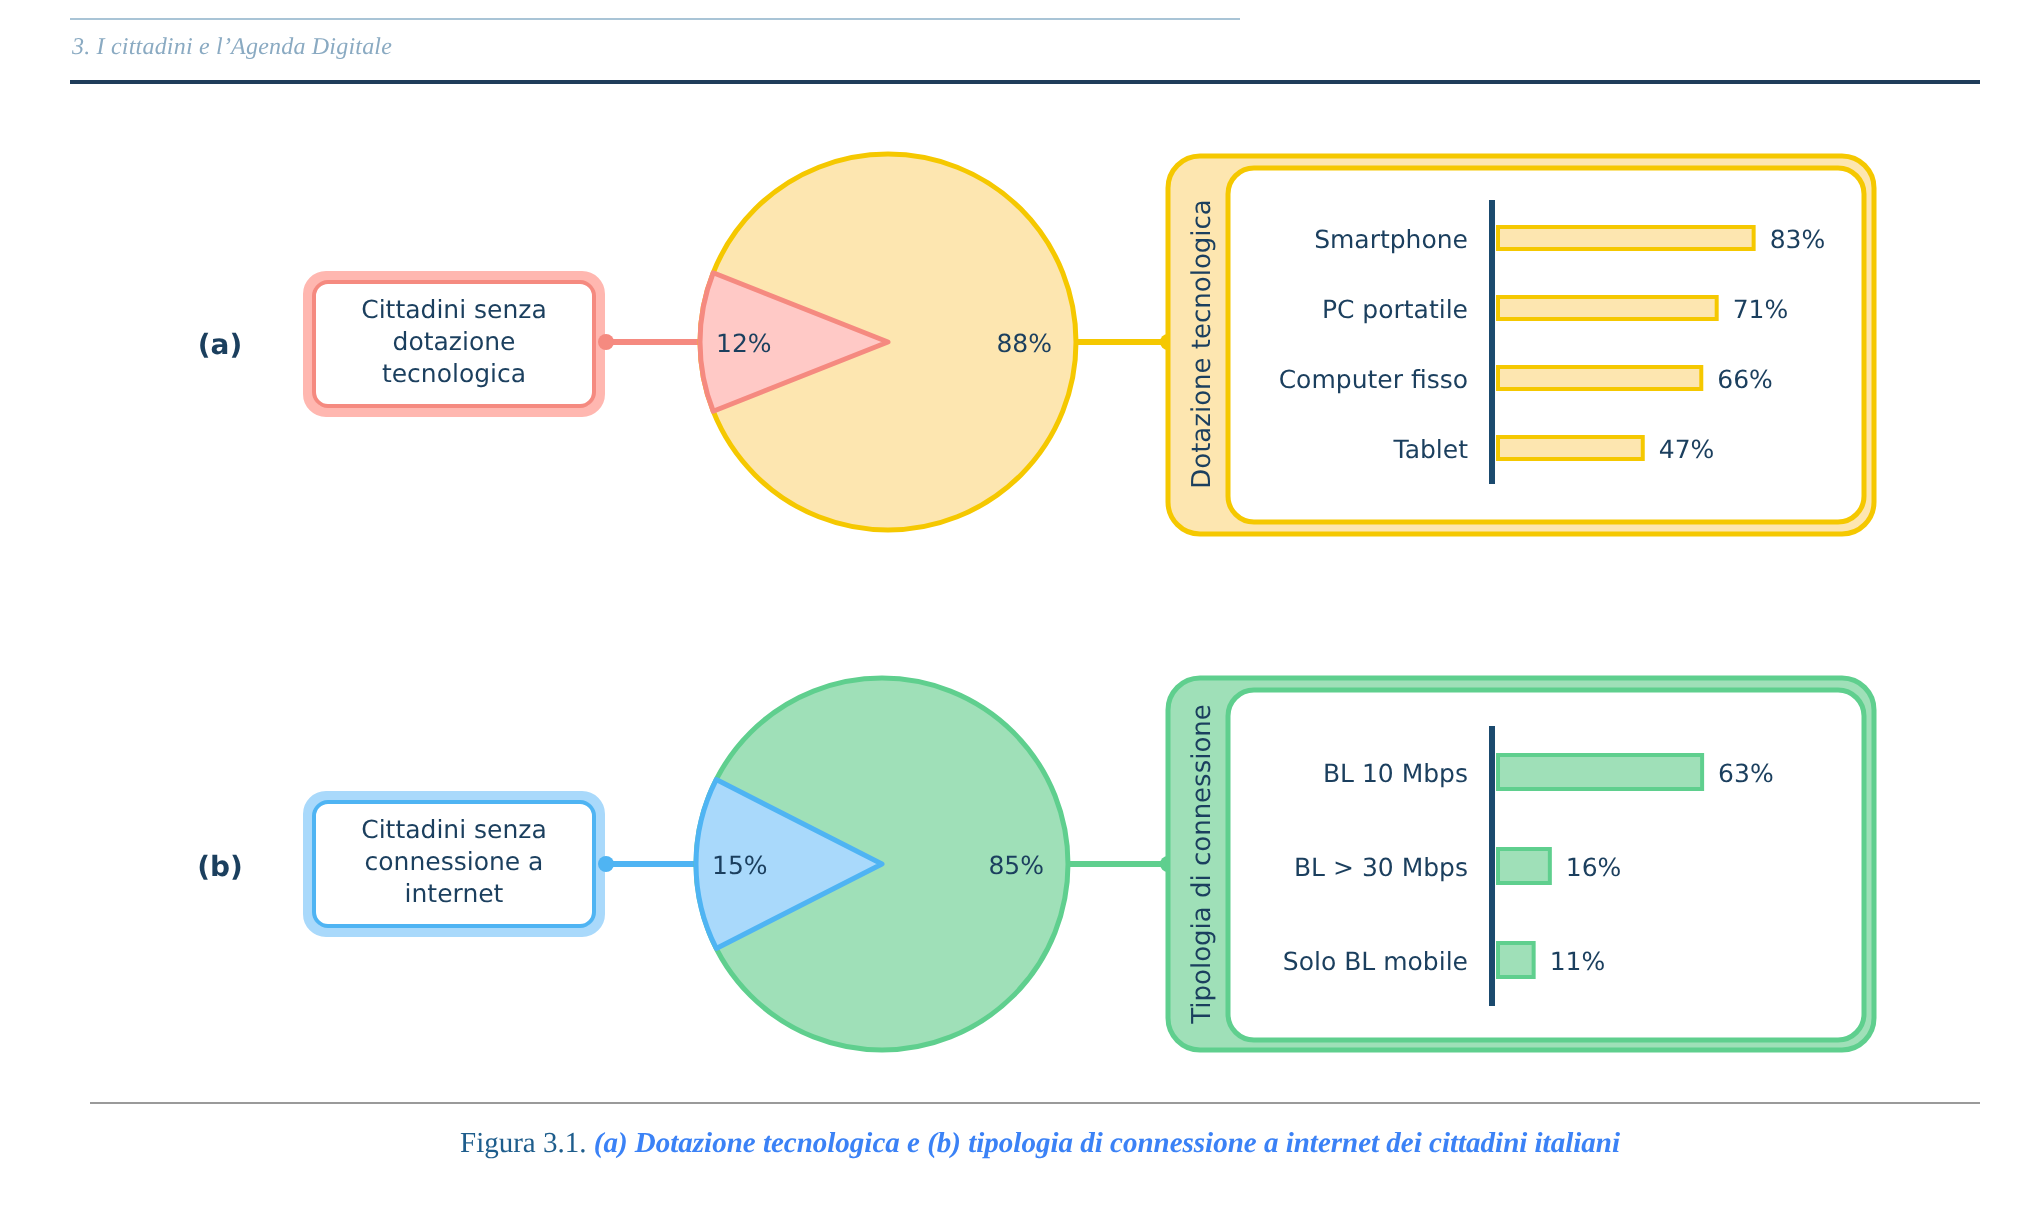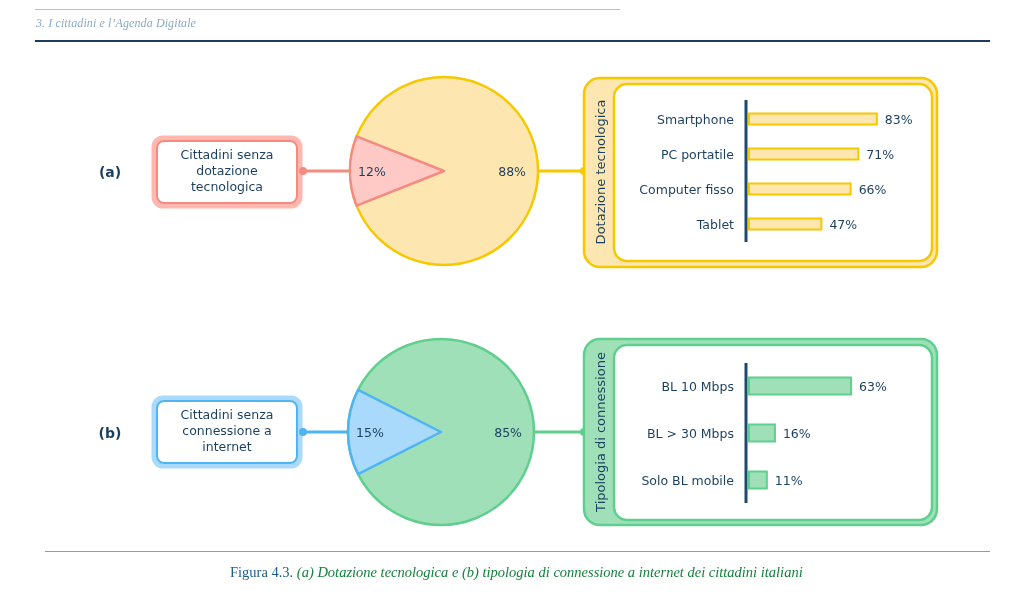--- a/index.html
+++ b/index.html
@@ -5,21 +5,21 @@
   html, body { margin:0; padding:0; background:#ffffff; }
   body { width:1020px; height:610px; position:relative; overflow:hidden;
          font-family:"DejaVu Sans", sans-serif; }
   .top-rule { position:absolute; left:35px; top:9px; width:585px; height:1px; background:#a9c4d6; }
   .section-title { position:absolute; left:36px; top:16px; font-family:"Liberation Serif", serif;
                    font-style:italic; font-size:12px; color:#8aaac2; letter-spacing:0.1px; }
   .header-rule { position:absolute; left:35px; top:40px; width:955px; height:2px; background:#1f3d5a; }
   .bottom-rule { position:absolute; left:45px; top:551px; width:945px; height:1px; background:#9a9a9a; }
   .caption { position:absolute; left:230px; top:564px; font-family:"Liberation Serif", serif;
              font-size:14.5px; color:#1e5d8c; white-space:nowrap; }
-  .caption .italic { font-style:italic; color:#15803d; }
+  .caption .italic { font-style:italic; color:#3b82f6;font-weight:bold; }
   svg#fig { position:absolute; left:0; top:0; }
   .lbl { font-family:"DejaVu Sans", sans-serif; fill:#1b3f5e; }
 </style>
 </head>
 <body>
 
 <div class="top-rule"></div>
 <div class="section-title">3. I cittadini e l’Agenda Digitale</div>
 <div class="header-rule"></div>
 
@@ -108,15 +108,15 @@
           <text x="734" y="485" font-size="12.5" class="lbl" text-anchor="end">Solo BL mobile</text>
           <rect x="749" y="471.5" width="17.82" height="17" fill="#9fe0b8" stroke="#5fcf8e" stroke-width="2"></rect>
           <text x="774.82" y="485" font-size="12.5" class="lbl">11%</text>
         </g>
     </g>
   </g>
 </svg>
 
 <div class="bottom-rule"></div>
 <div class="caption">
-  <span>Figura 4.3.</span>
+  <span>Figura 3.1.</span>
   <span class="italic">(a) Dotazione tecnologica e (b) tipologia di connessione a internet dei cittadini italiani</span>
 </div>
 
 </body></html>

